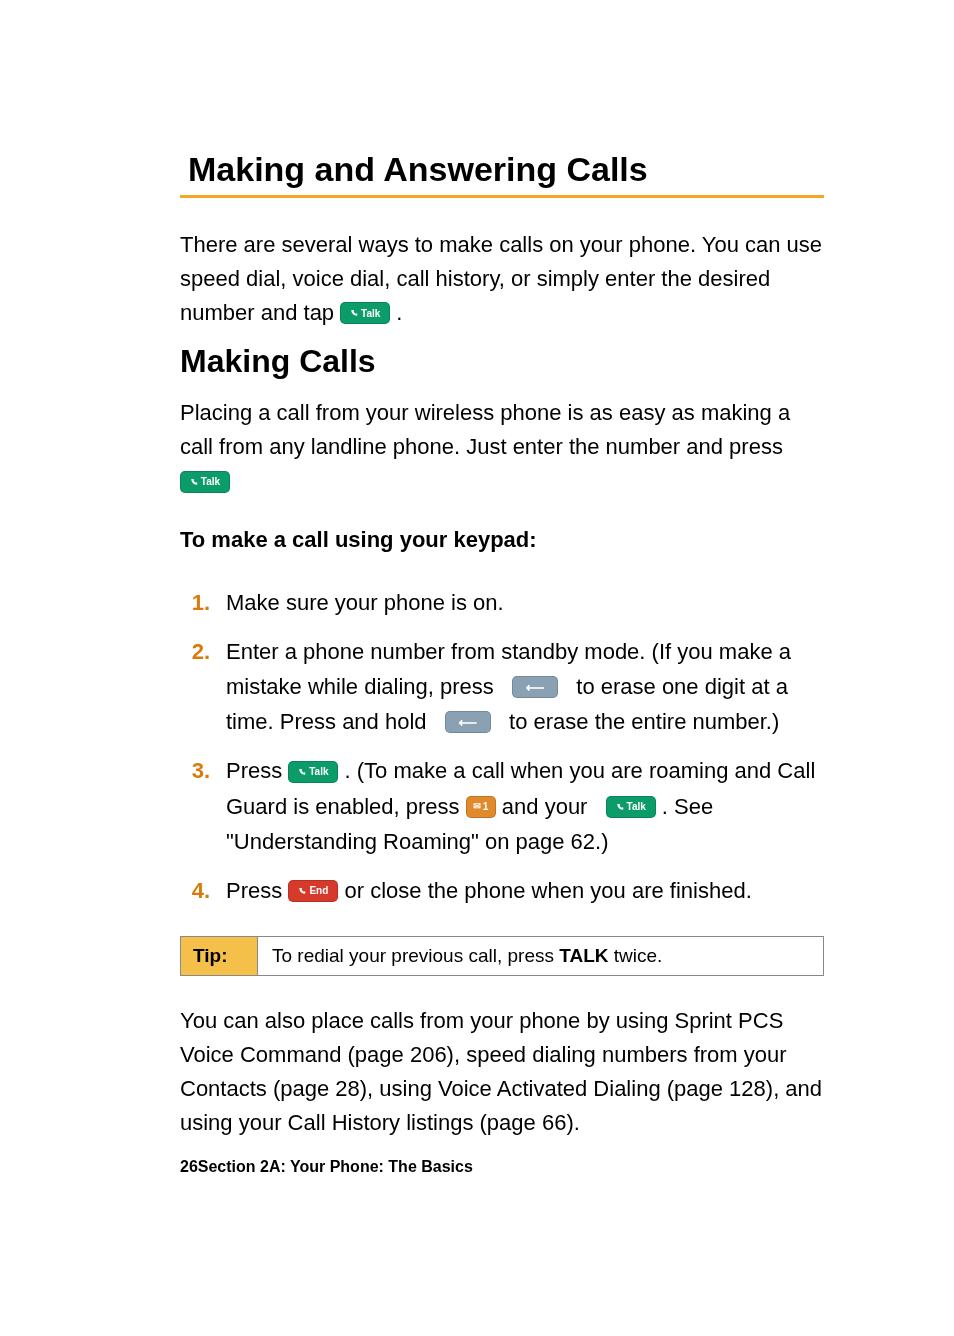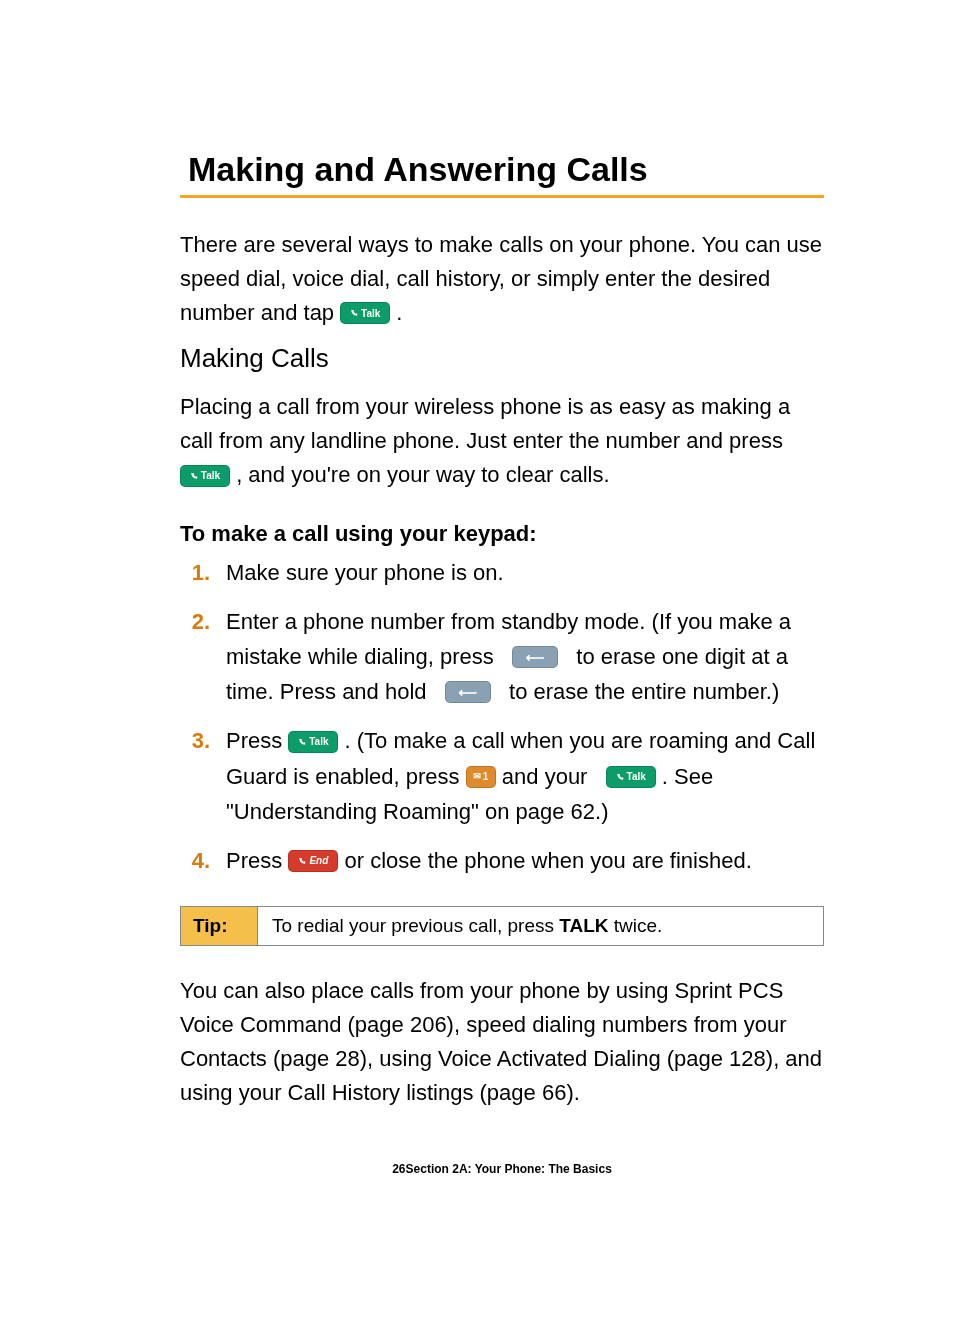--- a/index.html
+++ b/index.html
@@ -27,33 +27,33 @@
     height: 3px;
     background: #f5a623;
     margin: 0 0 30px 0;
   }
   .intro {
     font-size: 22px;
     line-height: 1.55;
     margin: 0 0 13px 0;
   }
   h2.sub-title {
-    font-size: 26px;
-    font-weight: 400;
+    font-size: 32px;
+    font-weight: 700;
     margin: 0 0 16px 0;
   }
   .para {
     font-size: 22px;
     line-height: 1.55;
     margin: 0 0 28px 0;
   }
   .para-bold {
     font-size: 22px;
     font-weight: 700;
-    margin: 0 0 8px 0;
+    margin: 0 0 32px 0;
   }
   ol.steps {
     list-style: none;
     padding: 0;
     margin: 0 0 28px 0;
   }
   ol.steps > li {
     display: flex;
     align-items: flex-start;
     margin-bottom: 14px;
@@ -91,22 +91,22 @@
     padding: 8px 14px;
     flex: 1;
   }
   .footer {
     position: absolute;
     bottom: 160px;
     width: 100%;
     box-sizing: border-box;
     padding: 0 130px 0 180px;
     display: flex;
-    justify-content: center;
-    font-size: 12px;
+    justify-content: flex-start;
+    font-size: 16px;
     font-weight: 700;
     margin-top: 20px;
   }
   .footer .pnum { }
   .footer .ftxt { }
   
   .kbtn {
     display: inline-flex;
     align-items: center;
     justify-content: center;
@@ -117,21 +117,21 @@
     font-weight: 700;
     color: #fff;
     vertical-align: middle;
     box-sizing: border-box;
     border: 1px solid rgba(0,0,0,0.15);
     min-width: 50px;
     position: relative;
     top: -1px;
   }
   .kbtn.talk { background: #0b9c6a; }
-  .kbtn.end  { background: #d53a2a; font-style: italic; }
+  .kbtn.end  { background: #d53a2a; }
   .kbtn.back { background: #8aa0b3; min-width: 46px; }
   .kbtn.num1 { background: #e08a2c; min-width: 30px; padding:0 6px;}
   .kbtn svg { display:block; }
   .kbtn .phone-ic {
     width: 8px;
     height: 8px;
     margin-right: 3px;
   }
   .kbtn.back .arrow {
     font-size: 13px;
@@ -161,21 +161,20 @@
   <h2 class="sub-title">Making Calls</h2>
 
   <p class="para">
     <span>Placing a call from your wireless phone is as easy as making a call from any landline phone. Just enter the number and press </span>
     <span class="kbtn talk">
       <svg class="phone-ic" viewBox="0 0 24 24" fill="#fff">
           <path d="M6 2c-1 0-2 1-2 2 0 9 7 16 16 16 1 0 2-1 2-2v-3c0-1-1-2-2-2l-3 1c-1 0-1 0-2-1l-3-3c-1-1-1-1-1-2l1-3c0-1-1-2-2-2H6z"></path>
         </svg>
       <span>Talk</span>
     </span>
-    <span> , and you're on your way to clear calls.</span>
   </p>
 
   <p class="para-bold">To make a call using your keypad:</p>
 
   <ol class="steps">
     <li>
       <span class="num">1.</span>
       <span class="step-body">Make sure your phone is on.</span>
     </li>
     <li>

